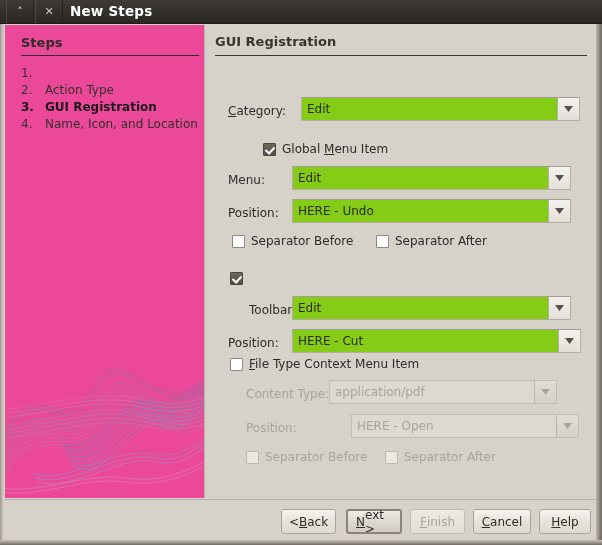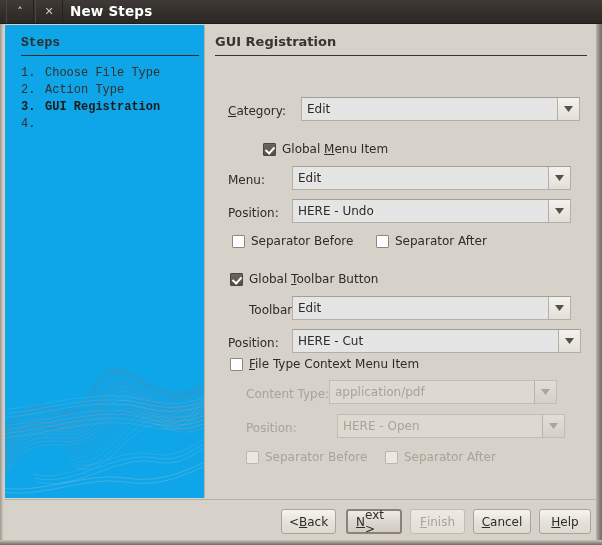--- a/index.html
+++ b/index.html
@@ -83,25 +83,24 @@
     background: linear-gradient(180deg, #cac4bb 0%, #9c968d 50%, #6f6a63 100%);
   }
 
   
   .steps-panel {
     position: absolute;
     left: 5px;
     top: 25px;
     width: 200px;
     height: 473px;
-    background: #0ea5e9;
+    background: #ec4899;
     box-sizing: border-box;
     border-right: 1px solid #b9b3a9;
     overflow: hidden;
-    font-family: Liberation Mono, monospace;
   }
   .steps-title {
     position: absolute;
     left: 16px;
     top: 10px;
     font-size: 13px;
     font-weight: bold;
     color: #2e2b28;
   }
   .steps-rule {
@@ -183,21 +182,21 @@
     color: #2e2b28;
     line-height: 14px;
     white-space: nowrap;
   }
   .field-label.disabled { color: #a9a399; }
 
   .combo {
     position: absolute;
     height: 24px;
     box-sizing: border-box;
-    background: #e5e5e5;
+    background: #84cc16;
     border: 1px solid #b4aea5;
     border-top-color: #a49e95;
     display: flex;
     align-items: stretch;
   }
   .combo .combo-text {
     flex: 1 1 auto;
     display: flex;
     align-items: center;
     padding-left: 5px;
@@ -327,32 +326,32 @@
   <div class="frame-left"></div>
   <div class="frame-right"></div>
   <div class="frame-bottom"></div>
 
   <div class="steps-panel">
     <div class="steps-title">Steps</div>
     <div class="steps-rule"></div>
     <div class="steps-list">
       <div class="step-row">
         <span class="step-num">1.</span>
-        <span class="step-label">Choose File Type</span>
       </div>
       <div class="step-row">
         <span class="step-num">2.</span>
         <span class="step-label">Action Type</span>
       </div>
       <div class="step-row active">
         <span class="step-num">3.</span>
         <span class="step-label">GUI Registration</span>
       </div>
       <div class="step-row">
         <span class="step-num">4.</span>
+        <span class="step-label">Name, Icon, and Location</span>
       </div>
     </div>
 
     <svg class="wave-art" viewBox="0 0 199 160" preserveAspectRatio="none">
       <g fill="none" stroke-width="0.7" opacity="0.85">
         <g stroke="#7b8persist"></g>
       </g>
       <g fill="none" stroke-width="0.65">
 
         <path d="M-5,118 C30,40 60,118 95,60 C125,12 150,96 205,58" stroke="#7d8798" opacity="0.75"></path>
@@ -441,23 +440,20 @@
       <div class="cbox"></div>
       <div class="cb-label">Separator Before</div>
     </div>
     <div class="cb-row" style="left:170px; top:209px;">
       <div class="cbox"></div>
       <div class="cb-label">Separator After</div>
     </div>
 
     <div class="cb-row" style="left:24px; top:247px;">
       <div class="cbox checked"></div>
-      <div class="cb-label">
-        <span>Global </span><span class="mn">T</span><span>oolbar Button</span>
-      </div>
     </div>
 
     <div class="field-label" style="left:22px; top:278px;margin-left:21px;">Toolbar:</div>
     <div class="combo" style="left:86px; top:271px; width:279px;">
       <div class="combo-text">Edit</div>
       <div class="combo-arrow">
         <svg width="9" height="6" viewBox="0 0 9 6">
             <polygon points="0,0 9,0 4.5,6" fill="#55504a"></polygon>
           </svg>
       </div>
@@ -484,21 +480,21 @@
     <div class="combo disabled" style="left:123px; top:355px; width:228px;">
       <div class="combo-text">application/pdf</div>
       <div class="combo-arrow">
         <svg width="9" height="6" viewBox="0 0 9 6">
             <polygon points="0,0 9,0 4.5,6" fill="#aaa49b"></polygon>
           </svg>
       </div>
     </div>
 
     <div class="field-label disabled" style="left:40px; top:396px;">Position:</div>
-    <div class="combo disabled" style="left:131px; top:389px; width:228px;">
+    <div class="combo disabled" style="left:145px; top:389px; width:228px;">
       <div class="combo-text">HERE - Open</div>
       <div class="combo-arrow">
         <svg width="9" height="6" viewBox="0 0 9 6">
             <polygon points="0,0 9,0 4.5,6" fill="#aaa49b"></polygon>
           </svg>
       </div>
     </div>
 
     <div class="cb-row" style="left:40px; top:425px;">
       <div class="cbox disabled"></div>

